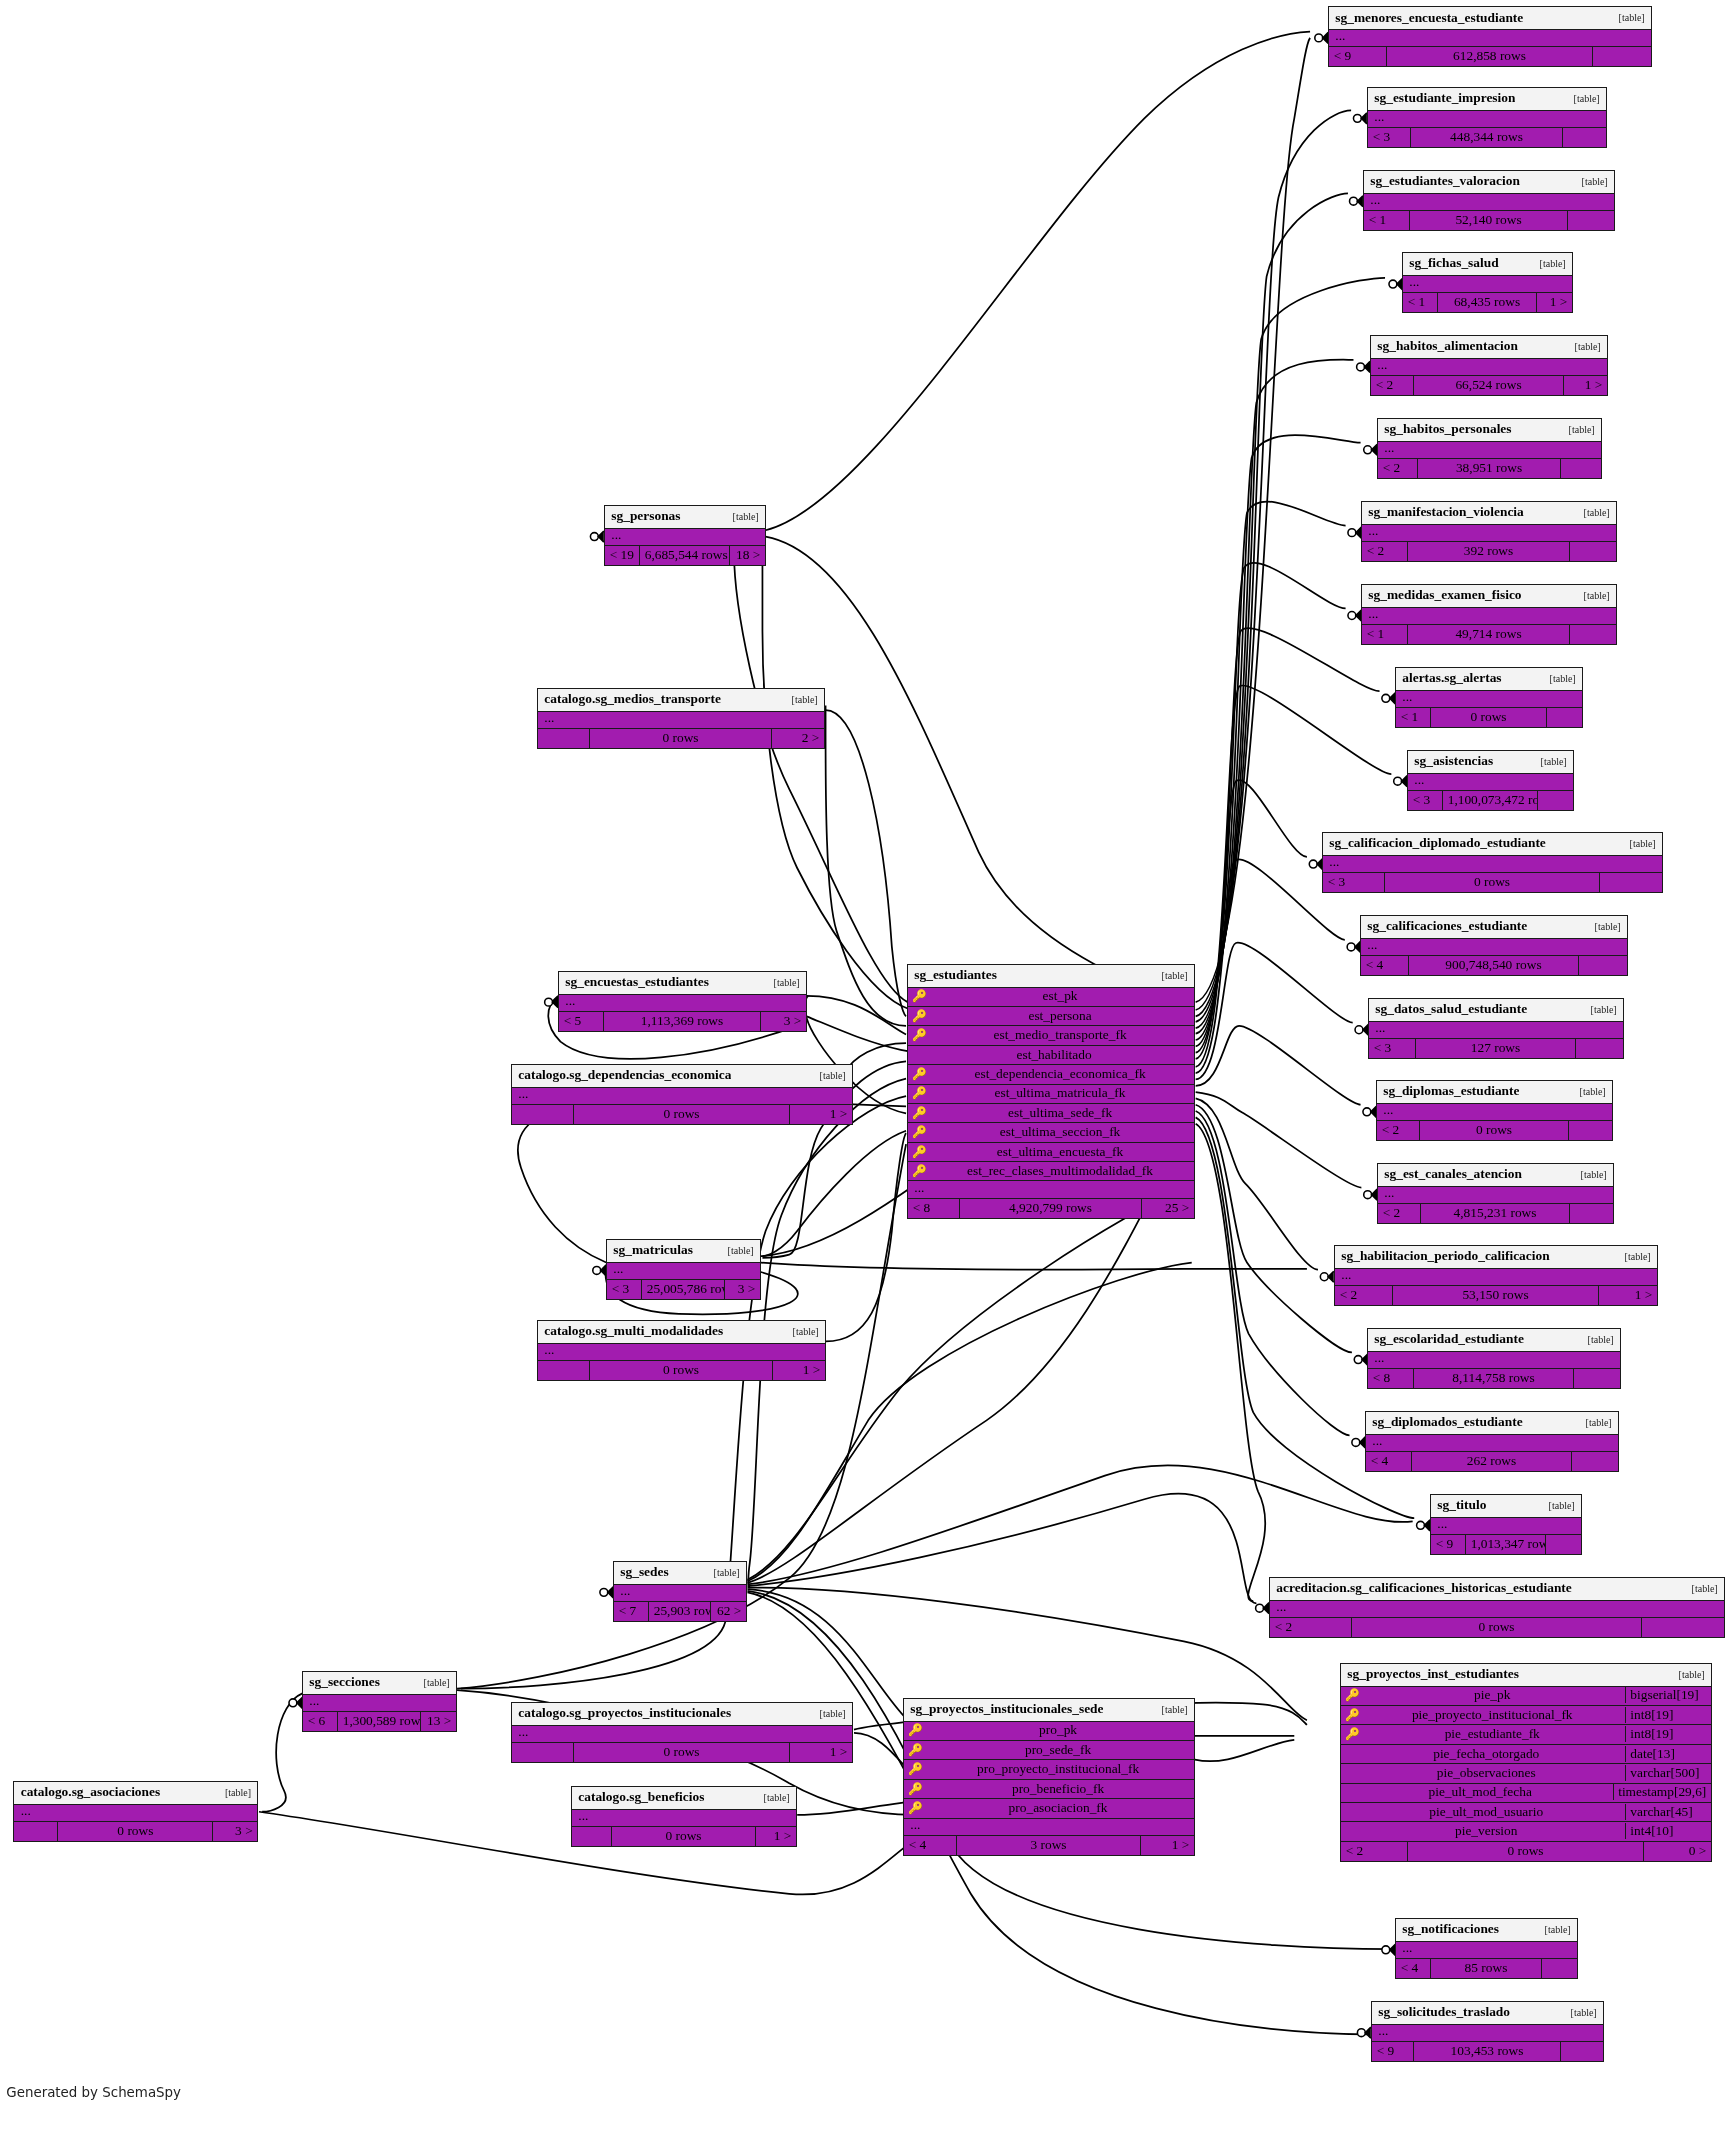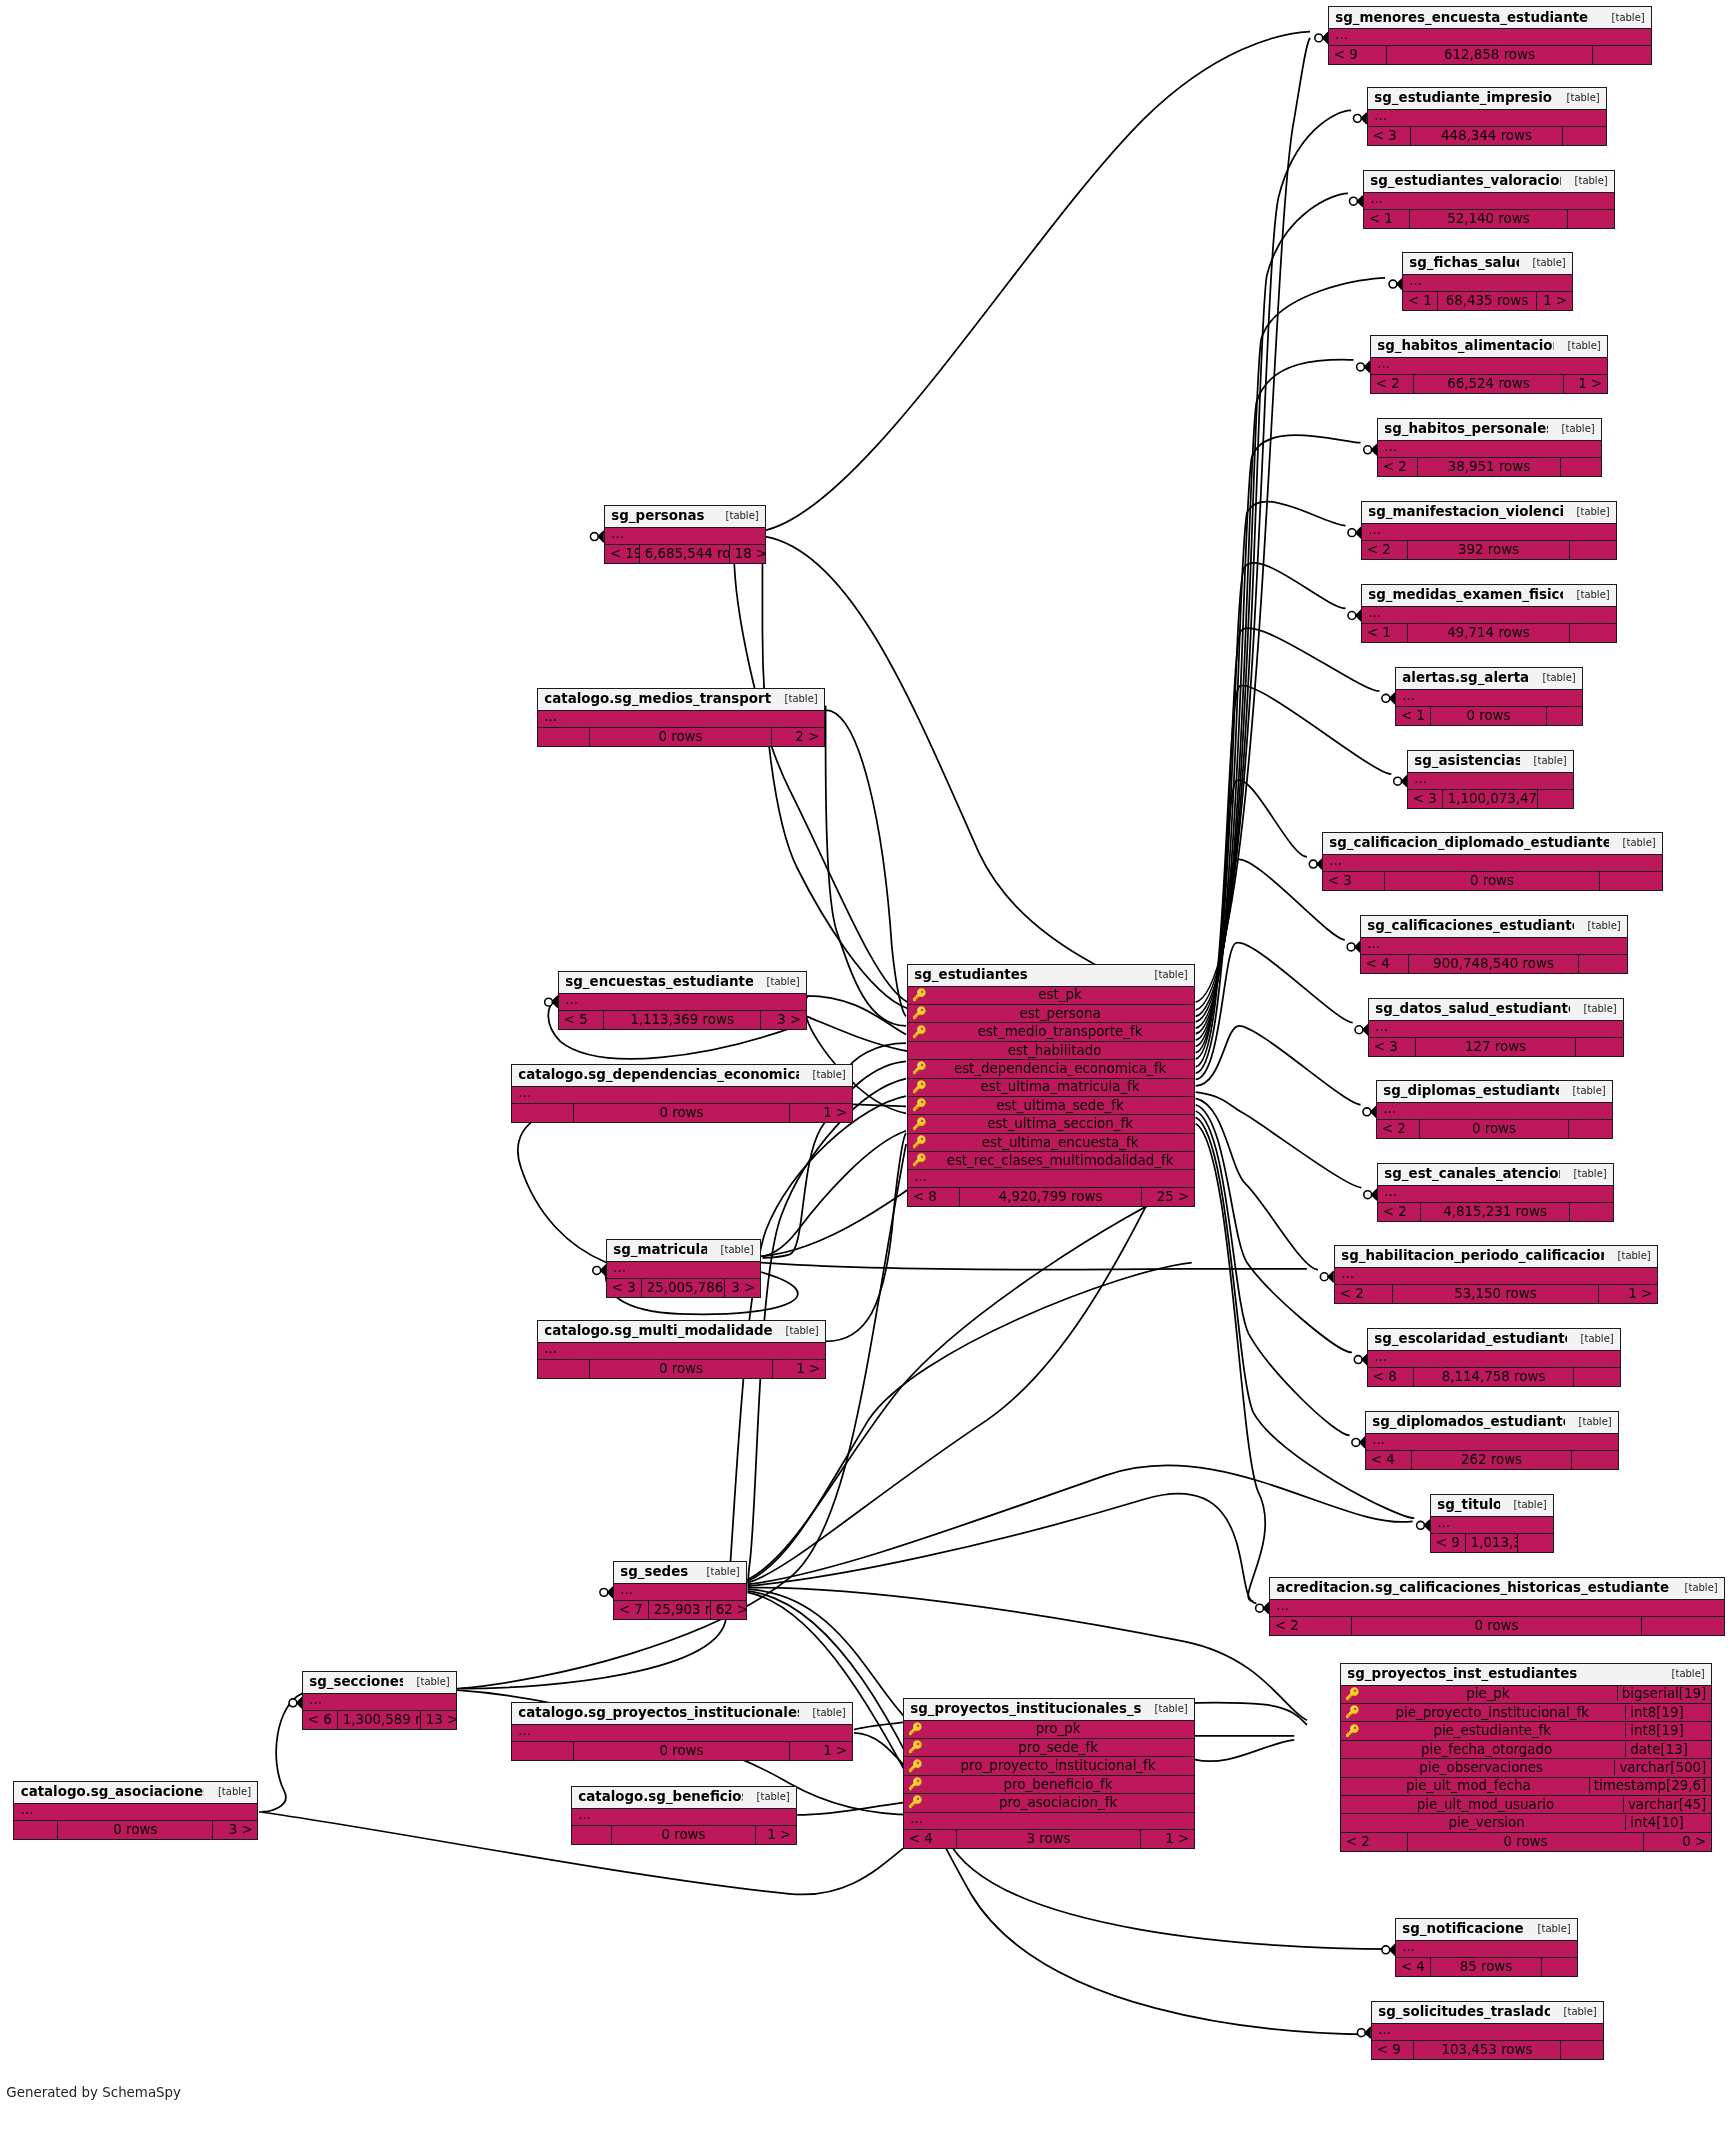--- a/index.html
+++ b/index.html
@@ -1,19 +1,19 @@
 <!DOCTYPE html>
 <html style="font-size:12.6px"><head>
 <meta charset="utf-8">
 <style>
   html,body{margin:0;padding:0;background:#fff;}
   body{font-family:"DejaVu Sans","Liberation Sans",sans-serif;}
   #canvas{position:relative;width:1734px;height:2140px;background:#fff;overflow:hidden;}
   svg.edges{position:absolute;left:0;top:0;width:1734px;height:2140px;pointer-events:none;}
-  .tbl{position:absolute;box-sizing:border-box;border:1.6px solid #1a1a1a;background:#be185d;}
+  .tbl{position:absolute;box-sizing:border-box;border:1.6px solid #1a1a1a;background:#a21caf;font-family:Liberation Serif, serif;}
   .tbl .hdr{display:flex;align-items:center;justify-content:space-between;
         background:#f3f3f3;border-bottom:1.6px solid #1a1a1a;padding:2.4px 6.3px 3.2px 6.3px;
         font-size:13.4px;font-weight:bold;color:#000;white-space:nowrap;}
   .tbl .hdr .tag{font-weight:normal;font-size:10px;color:#222;padding-left:14px;}
   .tbl .ell{padding:1.6px 6.3px 4.7px 6.3px;font-size:13.4px;color:#000;line-height:9.5px;border-bottom:1.6px solid #1a1a1a;height:17.4px;box-sizing:border-box;}
   .tbl .foot{display:flex;font-size:13.4px;color:#000;}
   .tbl .foot .c{box-sizing:border-box;padding:0.8px 4.7px 2.4px 4.7px;white-space:nowrap;overflow:hidden;}
   .tbl .foot .c.left{text-align:left;border-right:0.8px solid #1a1a1a;}
   .tbl .foot .c.mid{text-align:center;flex:1;border-right:0.8px solid #1a1a1a;}
   .tbl .foot .c.right{text-align:right;}
@@ -376,21 +376,21 @@
           <span class="nm">sg_diplomados_estudiante</span>
           <span class="tag">[table]</span>
         </div>
         <div class="ell">...</div>
         <div class="foot">
           <span class="c left" style="width:46px">&lt; 4</span>
           <span class="c mid">262 rows</span>
           <span class="c right" style="width:46px"></span>
         </div>
       </div>
-      <div class="tbl" style="left: 1430px; top: 1494px; width: 124px;">
+      <div class="tbl" style="left: 1430px; top: 1494px; width: 152px;">
         <div class="hdr">
           <span class="nm">sg_titulo</span>
           <span class="tag">[table]</span>
         </div>
         <div class="ell">...</div>
         <div class="foot">
           <span class="c left" style="width:35px">&lt; 9</span>
           <span class="c mid">1,013,347 rows</span>
           <span class="c right" style="width:35px"></span>
         </div>

